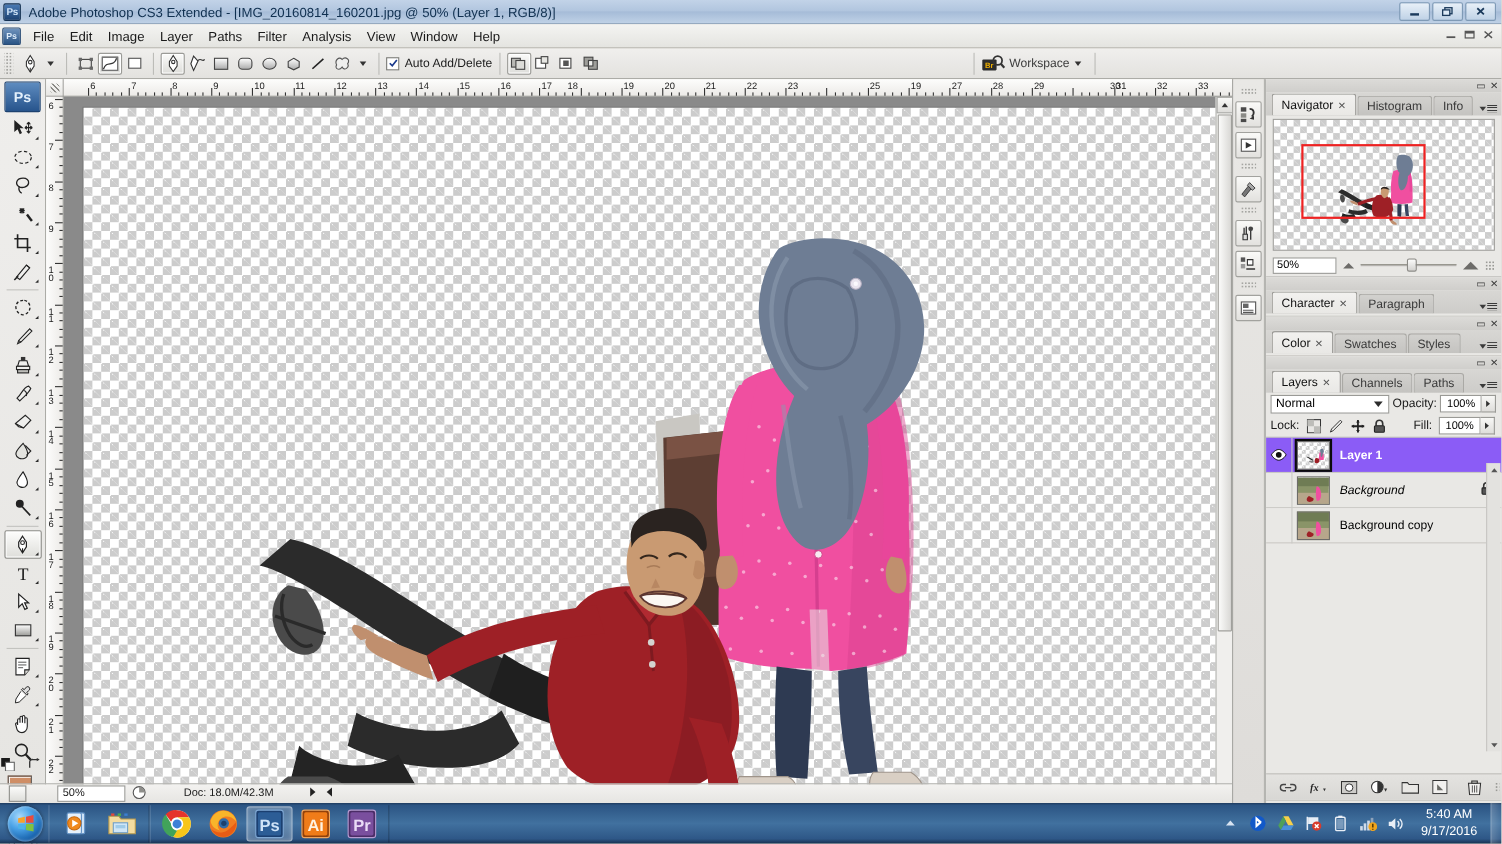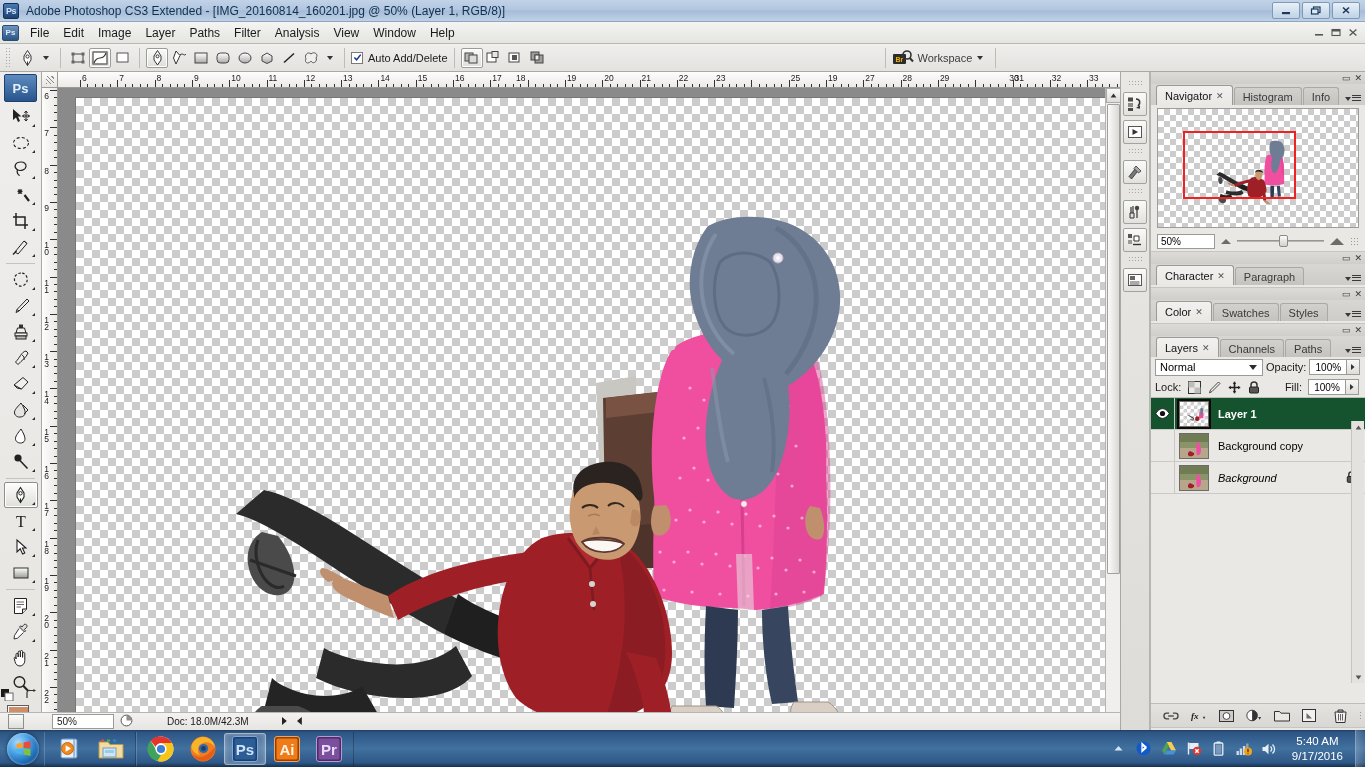--- a/index.html
+++ b/index.html
@@ -219,21 +219,21 @@
   .ctrl-label { font-size: 11px; color: #1a1a1a; }
   .num-field { width: 38px; height: 16px; background: #fff; border: 1px solid #9a9a96;
     font-size: 10px; display: flex; align-items: center; justify-content: center; }
   .spin { width: 13px; height: 16px; border: 1px solid #9a9a96; border-left: none;
     background: linear-gradient(to bottom,#f8f8f6,#dedddA); display: flex; align-items: center; justify-content: center; }
   #layers-ctrl2 { display: flex; align-items: center; height: 20px; padding: 0 4px; gap: 6px; }
   .lock-icon { width: 14px; height: 14px; display: flex; align-items: center; justify-content: center; }
 
   #layer-list { border-top: 1px solid #bdbcb8; }
   .layer-row { display: flex; align-items: center; height: 32px; border-bottom: 1px solid #cac9c5; background: #e9e8e5; }
-  .layer-row.selected { background: #14532d; color: #fff; }
+  .layer-row.selected { background: #8b5cf6; color: #fff; }
   .eye-cell { width: 24px; height: 32px; display: flex; align-items: center; justify-content: center; border-right: 1px solid #cac9c5; }
   .layer-thumb { width: 30px; height: 26px; margin-left: 4px; border: 1px solid #6d6c69; background:
       linear-gradient(45deg,#cccccc 25%, transparent 25%, transparent 75%, #cccccc 75%),
       linear-gradient(45deg,#cccccc 25%, transparent 25%, transparent 75%, #cccccc 75%);
     background-size: 7px 7px; background-position: 0 0, 3.5px 3.5px; background-color: #fff;
     position: relative; overflow: hidden; flex: 0 0 auto; }
   .layer-name { margin-left: 9px; font-size: 11px; }
   .layer-row.selected .layer-name { font-weight: bold; }
   .layer-name.italic { font-style: italic; }
   .lock-badge { margin-left: auto; margin-right: 8px; }
@@ -1413,50 +1413,50 @@
               <path d="M160 416 C200 430, 300 500, 368 536 L390 506 C320 468, 220 400, 188 392 Z" fill="#2b2b2b"></path>
               <path d="M240 580 C300 604, 380 596, 396 578 L380 548 C340 570, 270 560, 248 550 Z" fill="#2b2b2b"></path>
             </g>
               </svg>
           </div>
           <span class="layer-name">Layer 1</span>
         </div>
 
         <div class="layer-row">
           <div class="eye-cell"></div>
-          <div class="layer-thumb" style="background:#7e8a62">
-            <svg width="30" height="26" viewBox="0 0 30 26">
-                <rect width="30" height="26" fill="#8a9468"></rect>
-              <rect y="14" width="30" height="12" fill="#b7a68b"></rect>
-                <rect y="0" width="30" height="8" fill="#6f7c54"></rect>
-              <path d="M17 8 C16 11, 16 18, 17 21 C19 22, 21 20, 21 16 C21 11, 19 8, 17 8 Z" fill="#f04fa0"></path>
-              <path d="M10 17 C8 18, 7 21, 9 22 C12 23, 15 21, 14 19 Z" fill="#9e2026"></path>
-              </svg>
-          </div>
-          <span class="layer-name">Background copy</span>
-        </div>
-
-        <div class="layer-row">
-          <div class="eye-cell"></div>
           <div class="layer-thumb">
             <svg width="30" height="26" viewBox="0 0 30 26">
                 <rect width="30" height="26" fill="#8a9468"></rect>
               <rect y="14" width="30" height="12" fill="#b7a68b"></rect>
                 <rect y="0" width="30" height="8" fill="#6f7c54"></rect>
               <path d="M17 8 C16 11, 16 18, 17 21 C19 22, 21 20, 21 16 C21 11, 19 8, 17 8 Z" fill="#f04fa0"></path>
               <path d="M10 17 C8 18, 7 21, 9 22 C12 23, 15 21, 14 19 Z" fill="#9e2026"></path>
               </svg>
           </div>
           <span class="layer-name italic">Background</span>
           <span class="lock-badge">
             <svg width="11" height="12" viewBox="0 0 11 12">
                 <path d="M2.8 5.5 L2.8 3.6 A2.7 2.7 0 0 1 8.2 3.6 L8.2 5.5" fill="none" stroke="#333" stroke-width="1.4"></path>
             <rect x="1.3" y="5.5" width="8.4" height="5.8" rx="0.8" fill="#555" stroke="#222"></rect>
               </svg>
           </span>
+        </div>
+
+        <div class="layer-row">
+          <div class="eye-cell"></div>
+          <div class="layer-thumb" style="background:#7e8a62">
+            <svg width="30" height="26" viewBox="0 0 30 26">
+                <rect width="30" height="26" fill="#8a9468"></rect>
+              <rect y="14" width="30" height="12" fill="#b7a68b"></rect>
+                <rect y="0" width="30" height="8" fill="#6f7c54"></rect>
+              <path d="M17 8 C16 11, 16 18, 17 21 C19 22, 21 20, 21 16 C21 11, 19 8, 17 8 Z" fill="#f04fa0"></path>
+              <path d="M10 17 C8 18, 7 21, 9 22 C12 23, 15 21, 14 19 Z" fill="#9e2026"></path>
+              </svg>
+          </div>
+          <span class="layer-name">Background copy</span>
         </div>
       </div>
 
       <div style="position:absolute;right:1px;top:97px;width:13px;height:262px;background:#e3e2df;border-left:1px solid #c6c5c1">
         <div style="width:13px;height:12px;display:flex;align-items:center;justify-content:center">
           <svg width="7" height="5" viewBox="0 0 7 5">
               <path d="M3.5 0.6 L6.4 4.4 L0.6 4.4 Z" fill="#555"></path>
             </svg>
         </div>
         <div style="position:absolute;bottom:0;width:13px;height:12px;display:flex;align-items:center;justify-content:center">

